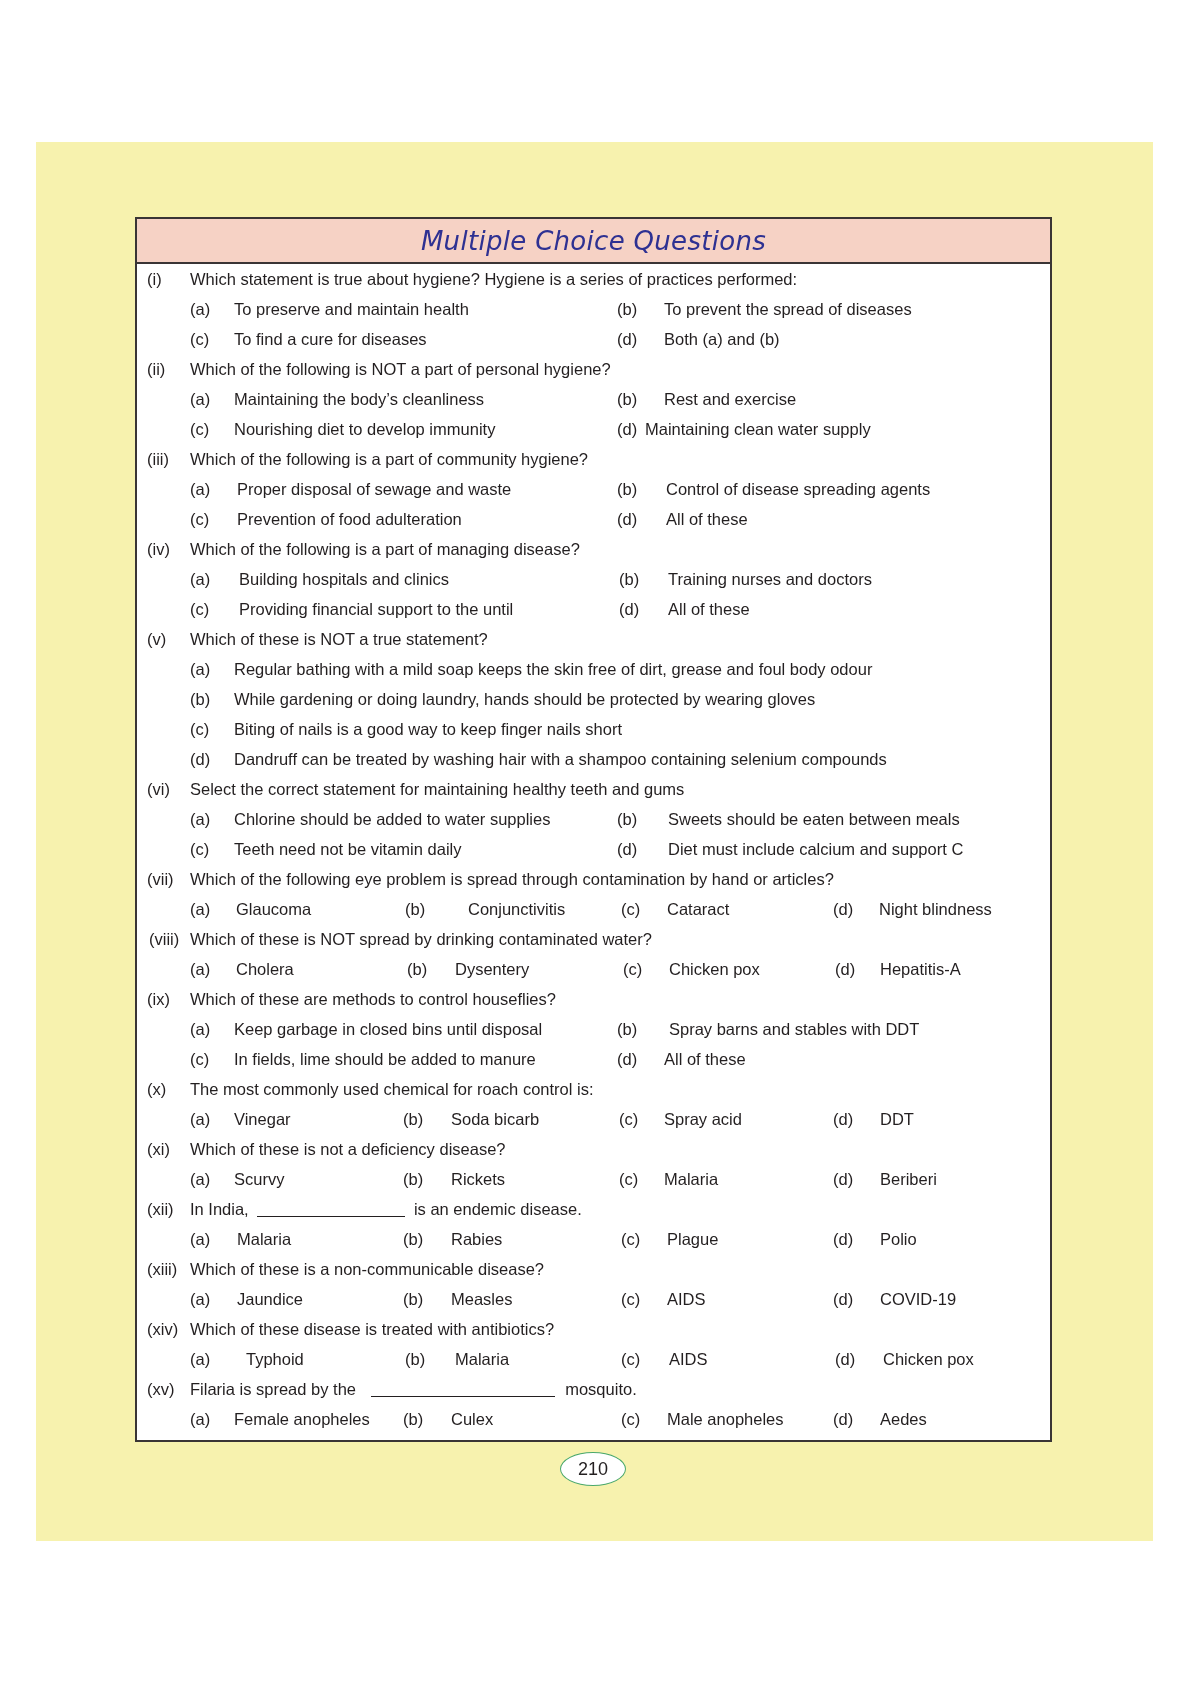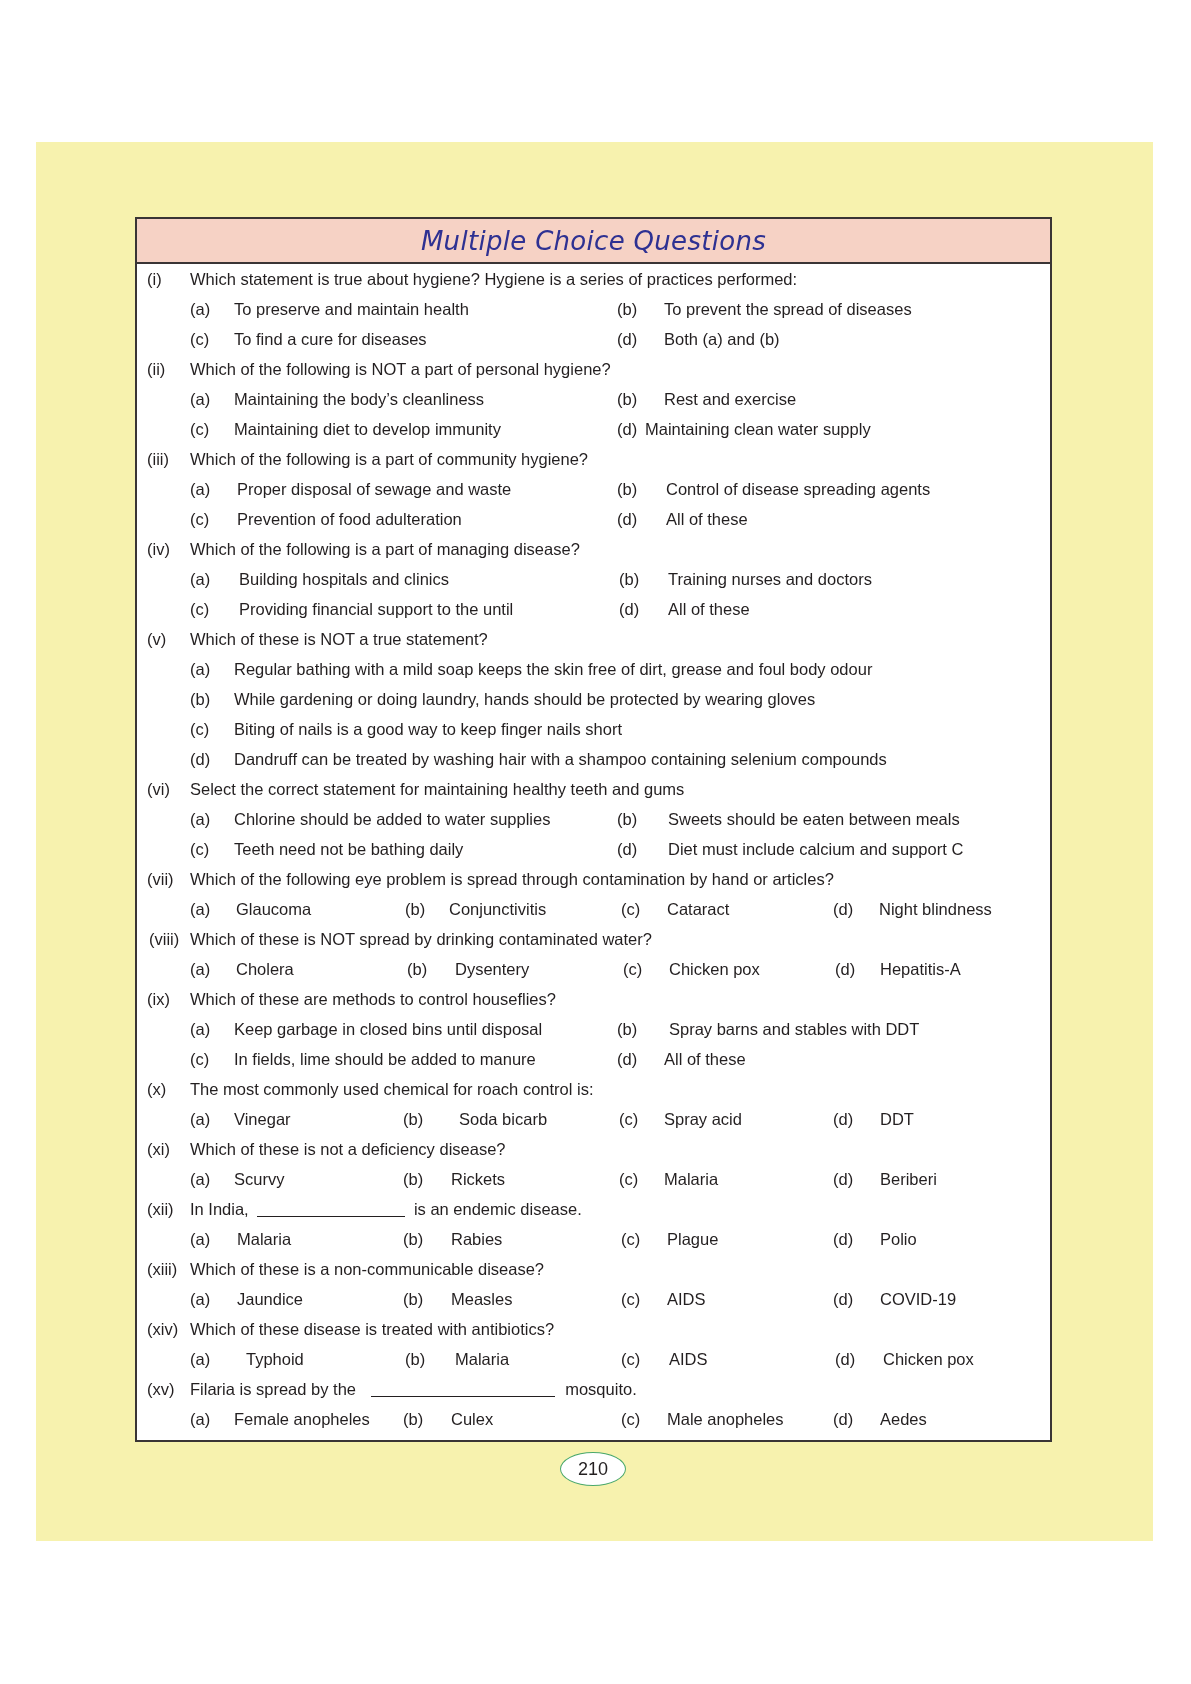--- a/index.html
+++ b/index.html
@@ -58,21 +58,21 @@
       <span class="qtext">Which of the following is NOT a part of personal hygiene?</span>
     </div>
     <div class="row" style="top:120px;">
       <span class="lbl" style="left:53px">(a)</span>
       <span class="opt" style="left:97px">Maintaining the body’s cleanliness</span>
       <span class="lbl" style="left:480px">(b)</span>
       <span class="opt" style="left:527px">Rest and exercise</span>
     </div>
     <div class="row" style="top:150px;">
       <span class="lbl" style="left:53px">(c)</span>
-      <span class="opt" style="left:97px">Maintaining diet to develop immunity</span>
+      <span class="opt" style="left:97px">Nourishing diet to develop immunity</span>
       <span class="lbl" style="left:480px">(d)</span>
       <span class="opt" style="left:508px">Maintaining clean water supply</span>
     </div>
 
     <div class="row" style="top:180px;">
       <span class="qnum">(iii)</span>
       <span class="qtext">Which of the following is a part of community hygiene?</span>
     </div>
     <div class="row" style="top:210px;">
       <span class="lbl" style="left:53px">(a)</span>
@@ -130,34 +130,34 @@
       <span class="qtext">Select the correct statement for maintaining healthy teeth and gums</span>
     </div>
     <div class="row" style="top:540px;">
       <span class="lbl" style="left:53px">(a)</span>
       <span class="opt" style="left:97px">Chlorine should be added to water supplies</span>
       <span class="lbl" style="left:480px">(b)</span>
       <span class="opt" style="left:531px">Sweets should be eaten between meals</span>
     </div>
     <div class="row" style="top:570px;">
       <span class="lbl" style="left:53px">(c)</span>
-      <span class="opt" style="left:97px">Teeth need not be bathing daily</span>
+      <span class="opt" style="left:97px">Teeth need not be vitamin daily</span>
       <span class="lbl" style="left:480px">(d)</span>
       <span class="opt" style="left:531px">Diet must include calcium and support C</span>
     </div>
 
     <div class="row" style="top:600px;">
       <span class="qnum">(vii)</span>
       <span class="qtext">Which of the following eye problem is spread through contamination by hand or articles?</span>
     </div>
     <div class="row" style="top:630px;">
       <span class="lbl" style="left:53px">(a)</span>
       <span class="opt" style="left:99px">Glaucoma</span>
       <span class="lbl" style="left:268px">(b)</span>
-      <span class="opt" style="left:312px">Conjunctivitis</span>
+      <span class="opt" style="left:331px">Conjunctivitis</span>
       <span class="lbl" style="left:484px">(c)</span>
       <span class="opt" style="left:530px">Cataract</span>
       <span class="lbl" style="left:696px">(d)</span>
       <span class="opt" style="left:742px">Night blindness</span>
     </div>
 
     <div class="row" style="top:660px;">
       <span class="qnum" style="left:12px">(viii)</span>
       <span class="qtext">Which of these is NOT spread by drinking contaminated water?</span>
     </div>
@@ -190,21 +190,21 @@
     </div>
 
     <div class="row" style="top:810px;">
       <span class="qnum">(x)</span>
       <span class="qtext">The most commonly used chemical for roach control is:</span>
     </div>
     <div class="row" style="top:840px;">
       <span class="lbl" style="left:53px">(a)</span>
       <span class="opt" style="left:97px">Vinegar</span>
       <span class="lbl" style="left:266px">(b)</span>
-      <span class="opt" style="left:322px">Soda bicarb</span>
+      <span class="opt" style="left:314px">Soda bicarb</span>
       <span class="lbl" style="left:482px">(c)</span>
       <span class="opt" style="left:527px">Spray acid</span>
       <span class="lbl" style="left:696px">(d)</span>
       <span class="opt" style="left:743px">DDT</span>
     </div>
 
     <div class="row" style="top:870px;">
       <span class="qnum">(xi)</span>
       <span class="qtext">Which of these is not a deficiency disease?</span>
     </div>

